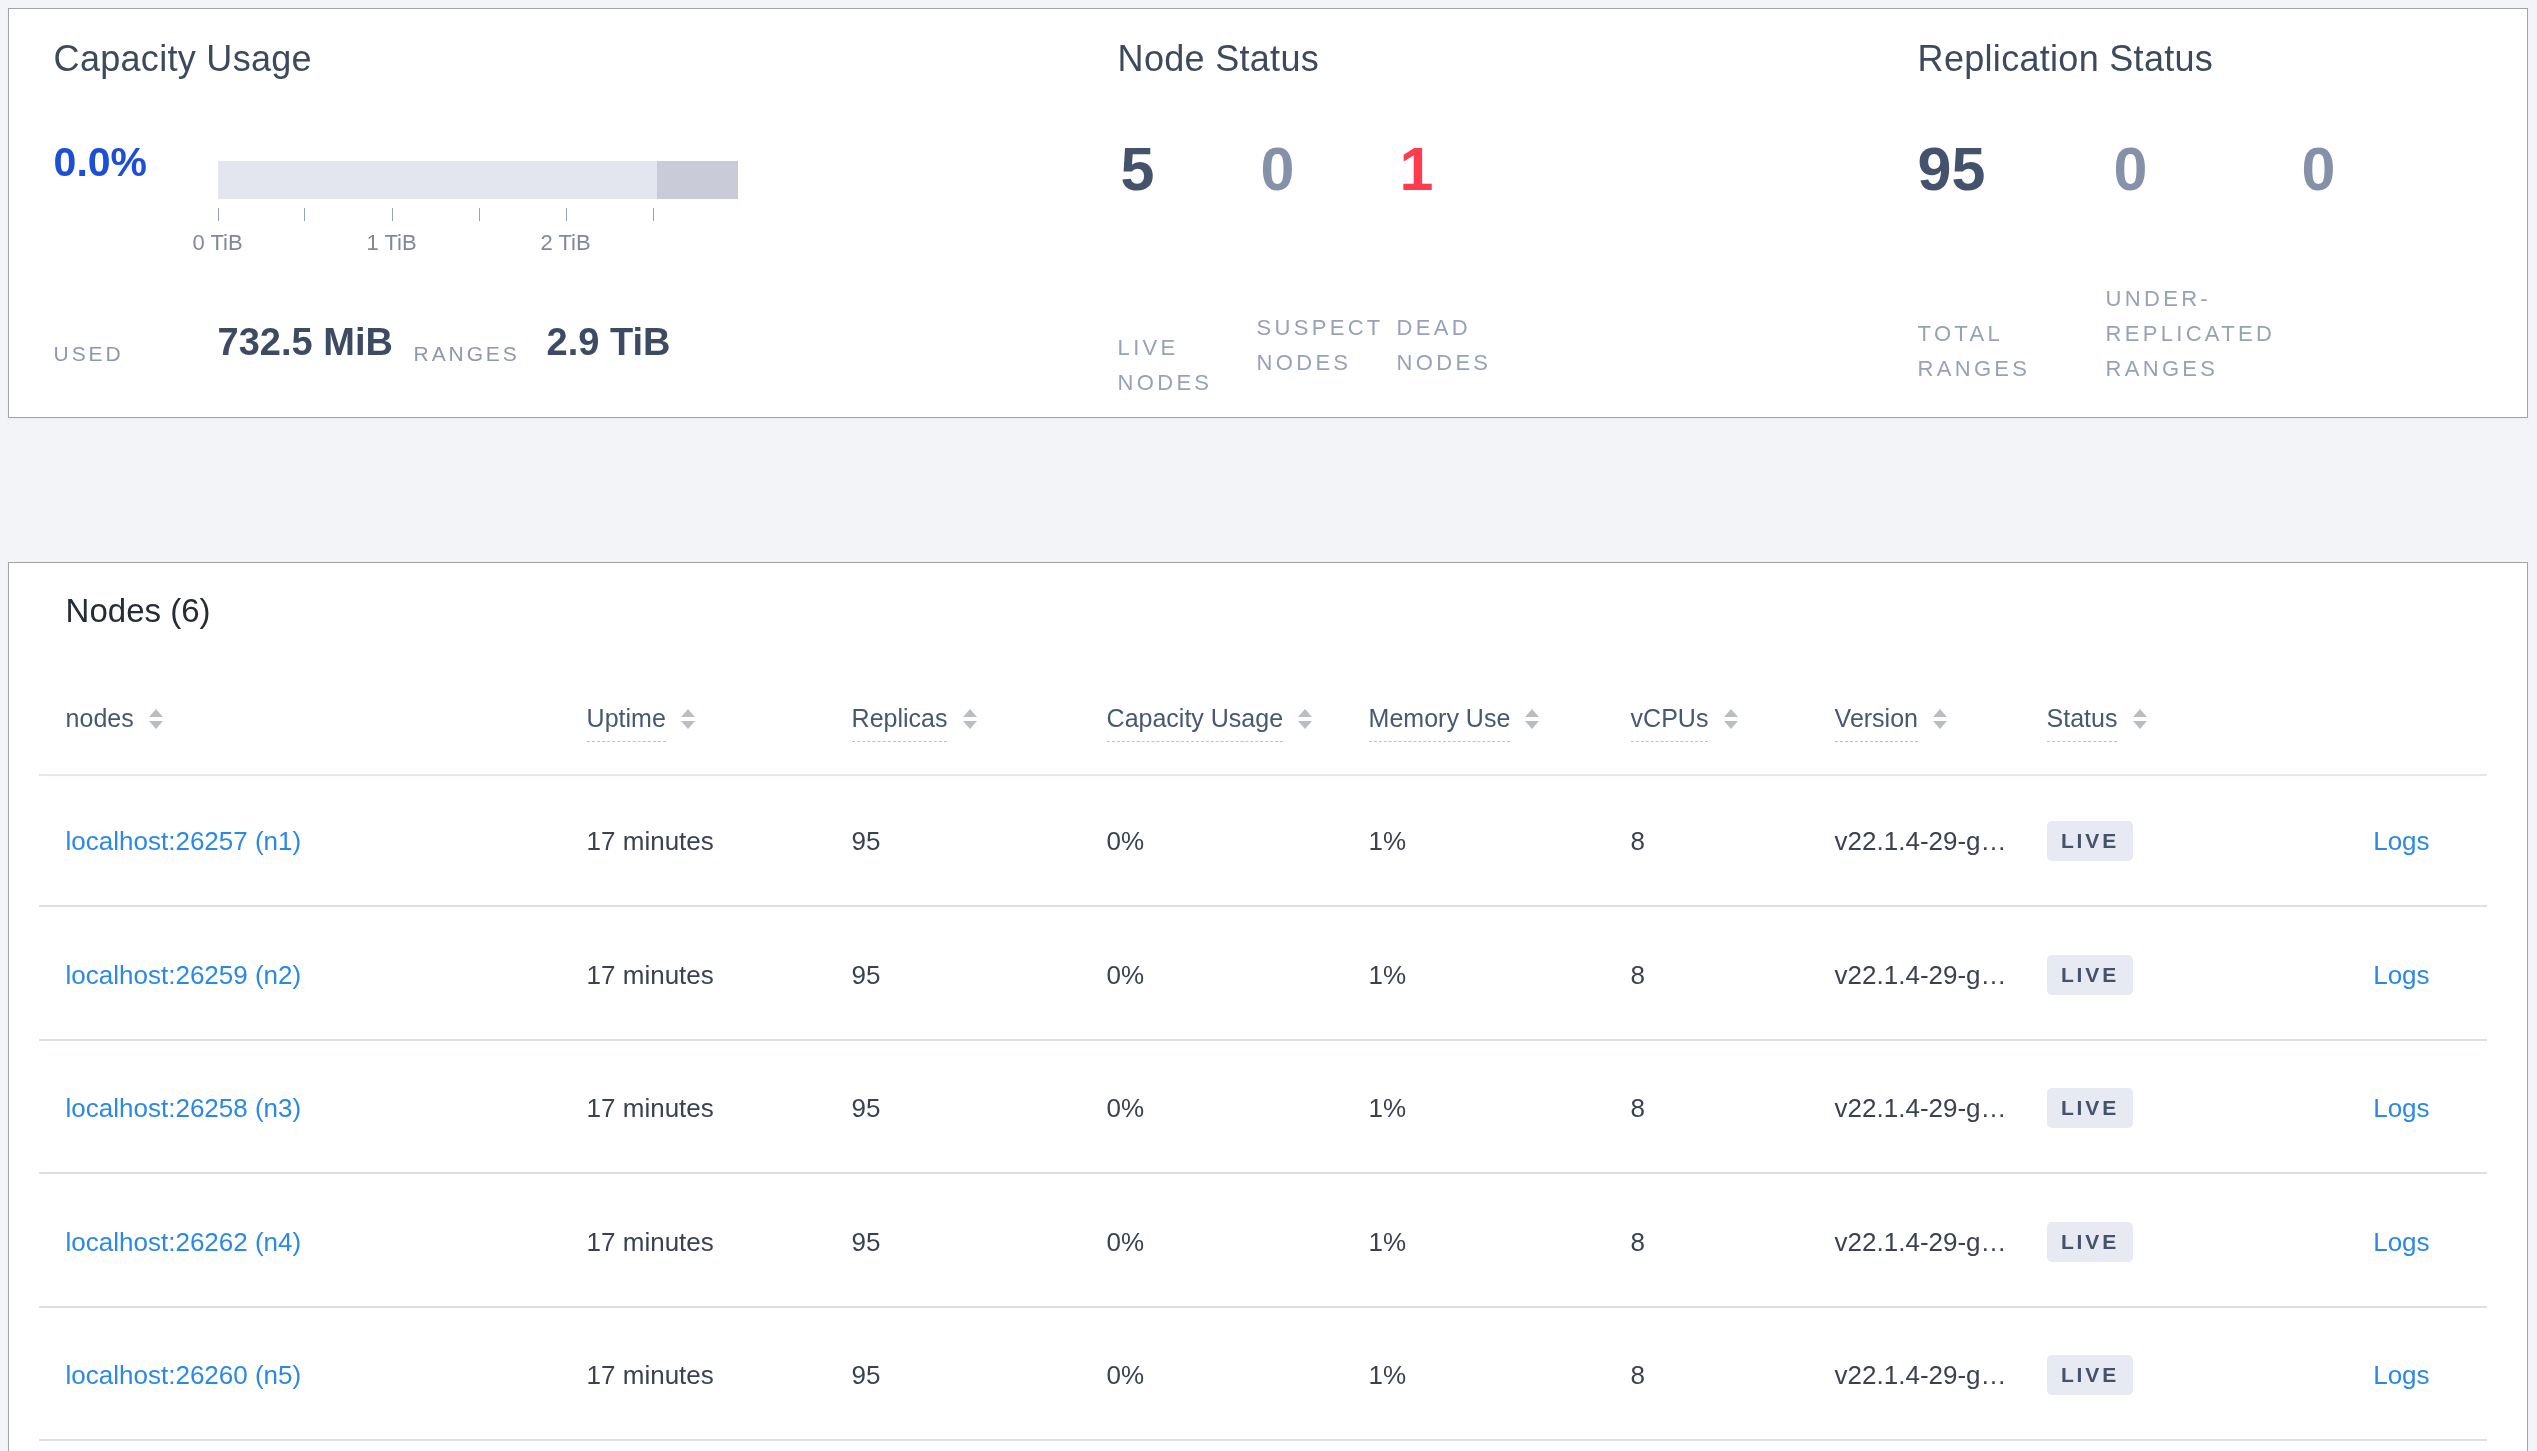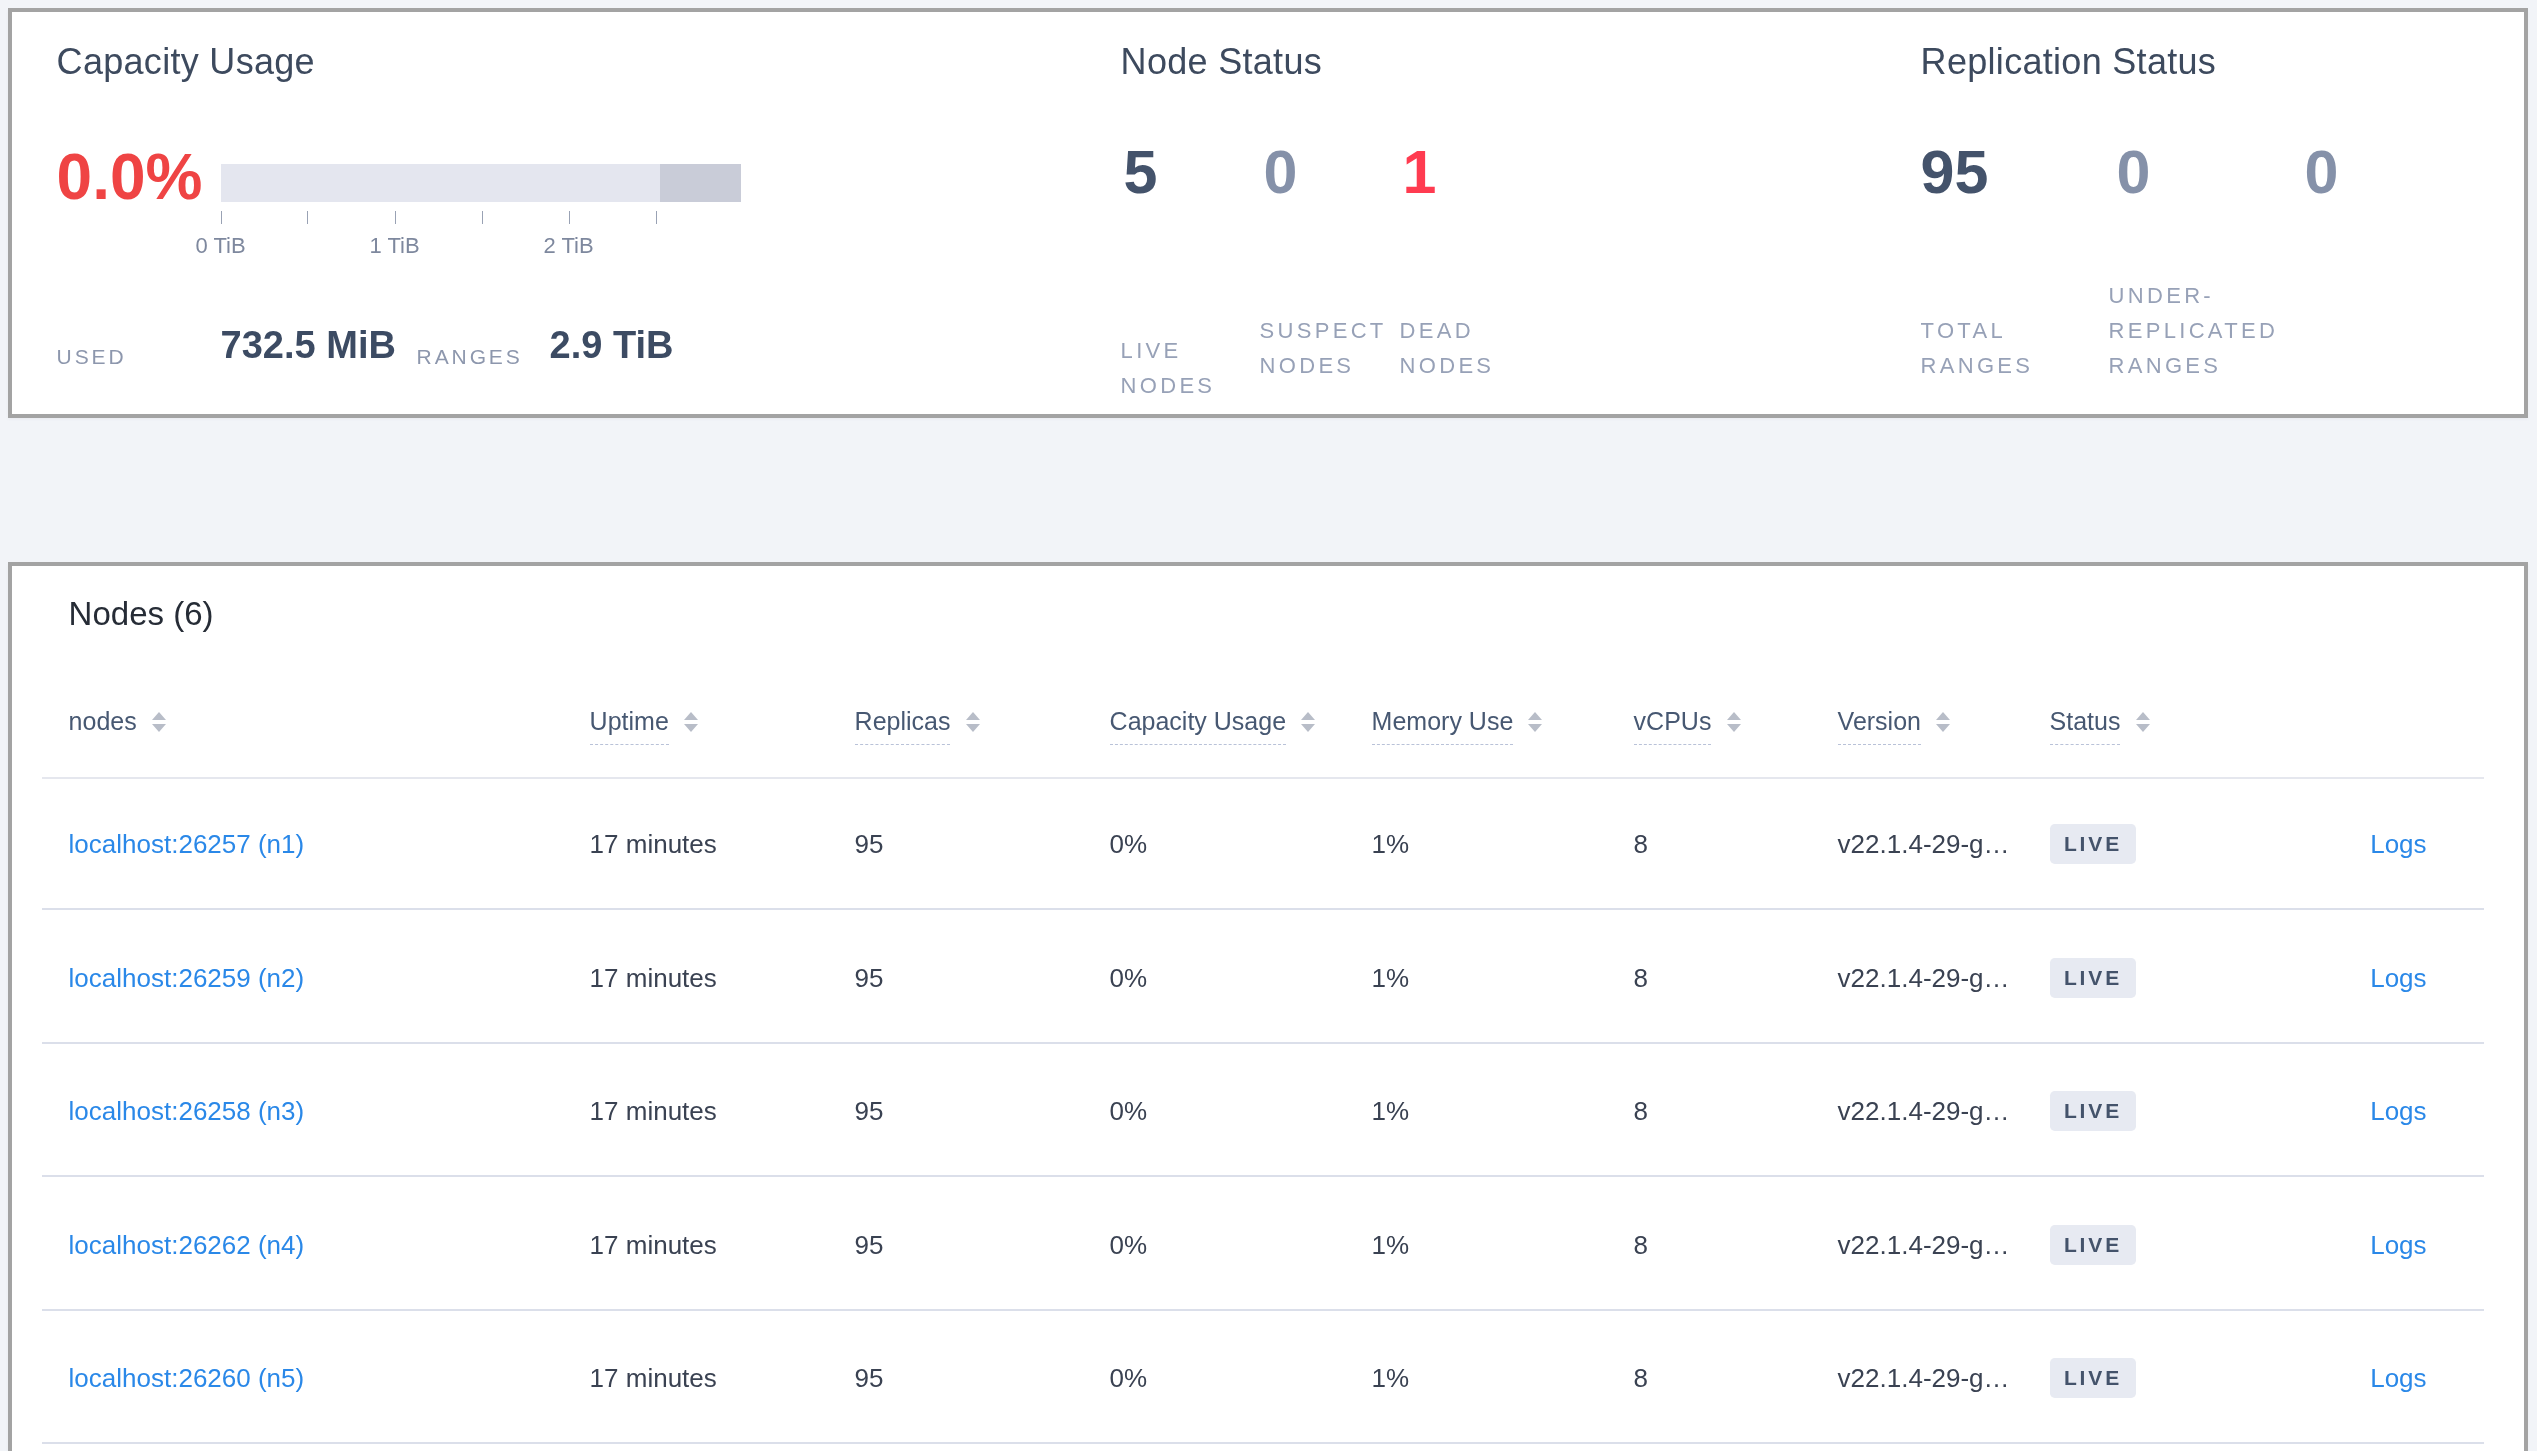--- a/index.html
+++ b/index.html
@@ -8,21 +8,21 @@
     font-family:"Liberation Sans", sans-serif;
     background:#f2f4f8;
     overflow:hidden;
     color:#44536b;
   }
   #screen { position:relative; width:2538px; height:1452px; overflow:hidden; }
 
   .card {
     position:absolute;
     background:#ffffff;
-    border:4px solid #a3a3a3;
+    border:1px solid #a3a3a3;
     box-shadow:0 1.9px 2.9px rgba(60,70,90,.05);
   }
   .card-summary  { left:7.6px; top:7.6px;   width:2520px; height:410px; }
   .card-selector { left:7.6px; top:464px; width:2520px; height:90px;  }
   .card-table    { left:7.6px; top:562px; width:2520px; height:895px; }
 
   
   .sec-title {
     position:absolute; top:29px;
     font-size:36px; font-weight:500; color:#3d4a5e;
@@ -36,21 +36,21 @@
   .big-num.muted  { color:#8591a9; }
   .big-num.danger { color:#ff3b50; }
 
   .stat-label {
     position:absolute;
     font-size:22px; font-weight:500; color:#97a1b7;
     letter-spacing:3.3px; line-height:1.6; text-transform:uppercase;
   }
 
   
-  .cap-pct { position:absolute; left:45px; top:133px; font-size:64px; font-weight:600; color:#ef4444; line-height:1; }
+  .cap-pct { position:absolute; left:45px; top:133px; font-size:41px; font-weight:600; color:#1d4ed8; line-height:1; }
   .cap-bar { position:absolute; left:209px; top:152px; width:520px; height:38px; background:#e4e6ef; }
   .cap-bar-end { position:absolute; right:0; top:0; width:81px; height:38px; background:#c9ccd8; }
   .cap-tick { position:absolute; top:199px; width:1.9px; height:13.3px; background:#99a2b4; }
   .tick-label { position:absolute; top:221px; width:76px; text-align:center; font-size:22px; color:#7e889e; white-space:nowrap; }
   .kv-label { position:absolute; top:333px; font-size:21px; color:#8d97ad; letter-spacing:2.9px; }
   .kv-value { position:absolute; top:312px; font-size:38px; font-weight:600; color:#3c4b63; white-space:nowrap;text-align:center; }
 
   
   .selector {
     position:absolute; left:45px; top:0; height:100%;

